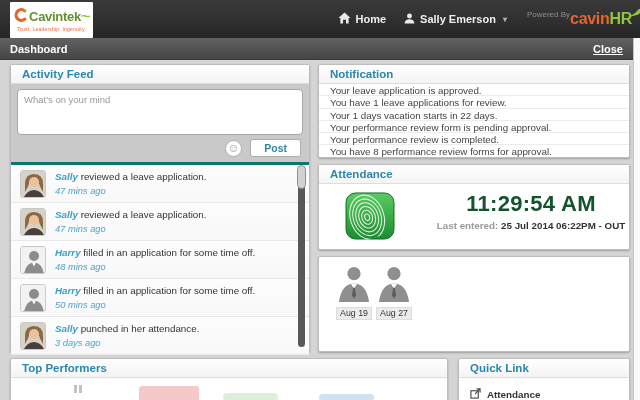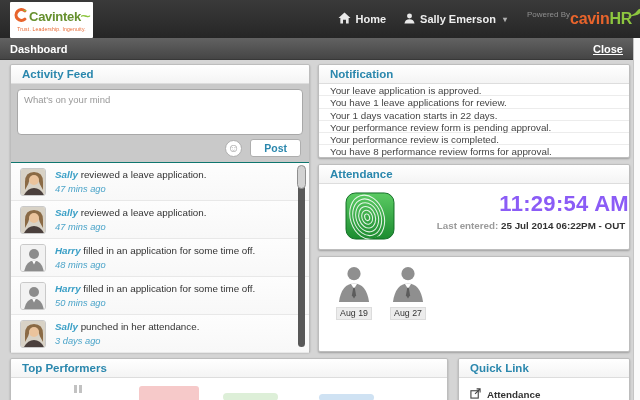--- a/index.html
+++ b/index.html
@@ -37,21 +37,21 @@
 
   
   .panel{position:absolute;background:#fff;border:1px solid #bdbdbd;border-radius:2px;
          box-shadow:0 1px 2px rgba(0,0,0,.25);}
   .panel-header{height:19px;line-height:19px;padding:0 11px;font-size:11.5px;font-weight:bold;
                 color:#2a87ad;border-bottom:1px solid #dddddd;
                 background:linear-gradient(#ffffff,#f4f4f4);border-radius:2px 2px 0 0;}
 
   
   .feed-panel{left:10px;top:64px;width:300px;height:288px;}
-  .composer{background:#c9c9c9;padding:5px 6px 3px;border-bottom:1px solid #0f766e;}
+  .composer{background:#c9c9c9;padding:5px 6px 3px;border-bottom:3px solid #0f766e;}
   .composer textarea{width:100%;height:46px;border:1px solid #a8a8a8;border-radius:4px;resize:none;
                      font-family:"Liberation Sans",sans-serif;font-size:9.5px;padding:4px 6px;
                      color:#555;outline:none;display:block;}
   .composer textarea::placeholder{color:#999;}
   .composer-row{display:flex;justify-content:flex-end;align-items:center;gap:8px;padding:4px 2px 2px;}
   .smiley{width:17px;height:17px;border-radius:50%;background:#fff;border:1px solid #aeaeae;
           color:#9a9a9a;font-size:12px;line-height:14px;text-align:center;cursor:pointer;}
   .post-btn{background:#fff;border:1px solid #aeaeae;border-radius:3px;color:#2a87ad;font-weight:bold;
             font-size:10.5px;padding:2px 13px;cursor:pointer;font-family:"Liberation Sans",sans-serif;}
   .feed-list{position:relative;}
@@ -70,28 +70,28 @@
   
   .notification-panel{left:318px;top:64px;width:312px;height:94px;}
   .note-row{padding:1px 11px 0;font-size:9.8px;color:#444;border-bottom:1px solid #ececec;height:12.3px;line-height:11px;}
   .note-row:last-child{border-bottom:none;}
 
   
   .attendance-panel{left:318px;top:164px;width:312px;height:86px;}
   .attendance-body{display:flex;align-items:flex-start;padding:8px 0 0 26px;}
   .fingerprint{display:block;cursor:pointer;}
   .clock-wrap{margin-left:38px;width:208px;text-align:center;}
-  .clock{font-size:22px;font-weight:bold;color:#8b5cf6;letter-spacing:0.3px;line-height:1.1;text-align:right;}
+  .clock{font-size:22px;font-weight:bold;color:#14532d;letter-spacing:0.3px;line-height:1.1;}
   .last-entered{font-size:9.8px;margin-top:4px;white-space:nowrap;}
   .last-label{color:#9a9a9a;font-weight:bold;}
   .last-value{color:#333;font-weight:bold;}
 
   
   .birthday-panel{left:318px;top:256px;width:312px;height:96px;}
-  .birthday-body{display:flex;gap:20px;padding:9px 0 0 18px;}
+  .birthday-body{display:flex;gap:6px;padding:9px 0 0 18px;}
   .bday-card{display:flex;flex-direction:column;align-items:center;width:34px;cursor:pointer;}
   .bday-date{font-size:8.8px;color:#333;background:#ececec;border:1px solid #dcdcdc;
              padding:0 3px;margin-top:1px;white-space:nowrap;line-height:11px;}
 
   
   .top-performers-panel{left:10px;top:358px;width:438px;height:56px;}
   .tp-body{position:relative;height:36px;}
   .tp-pause{position:absolute;left:63px;top:7px;display:flex;gap:2px;}
   .tp-pause i{width:3px;height:8px;background:#c2c2c2;display:block;}
   .tp-pink{position:absolute;left:128px;top:8px;width:60px;height:16px;background:#f6c9c9;border-radius:3px;}

